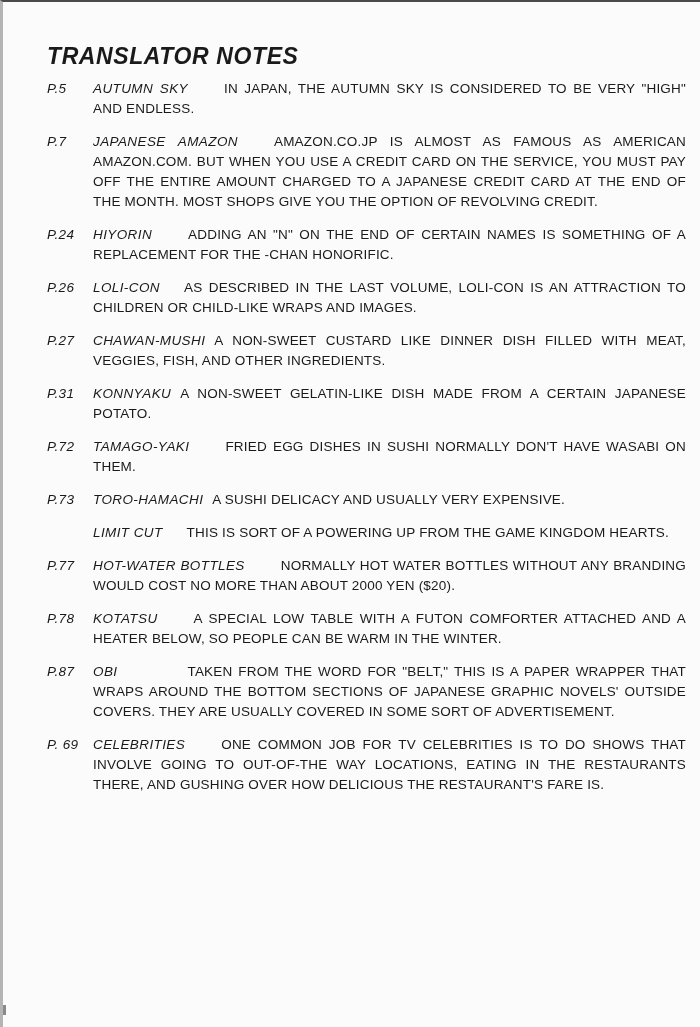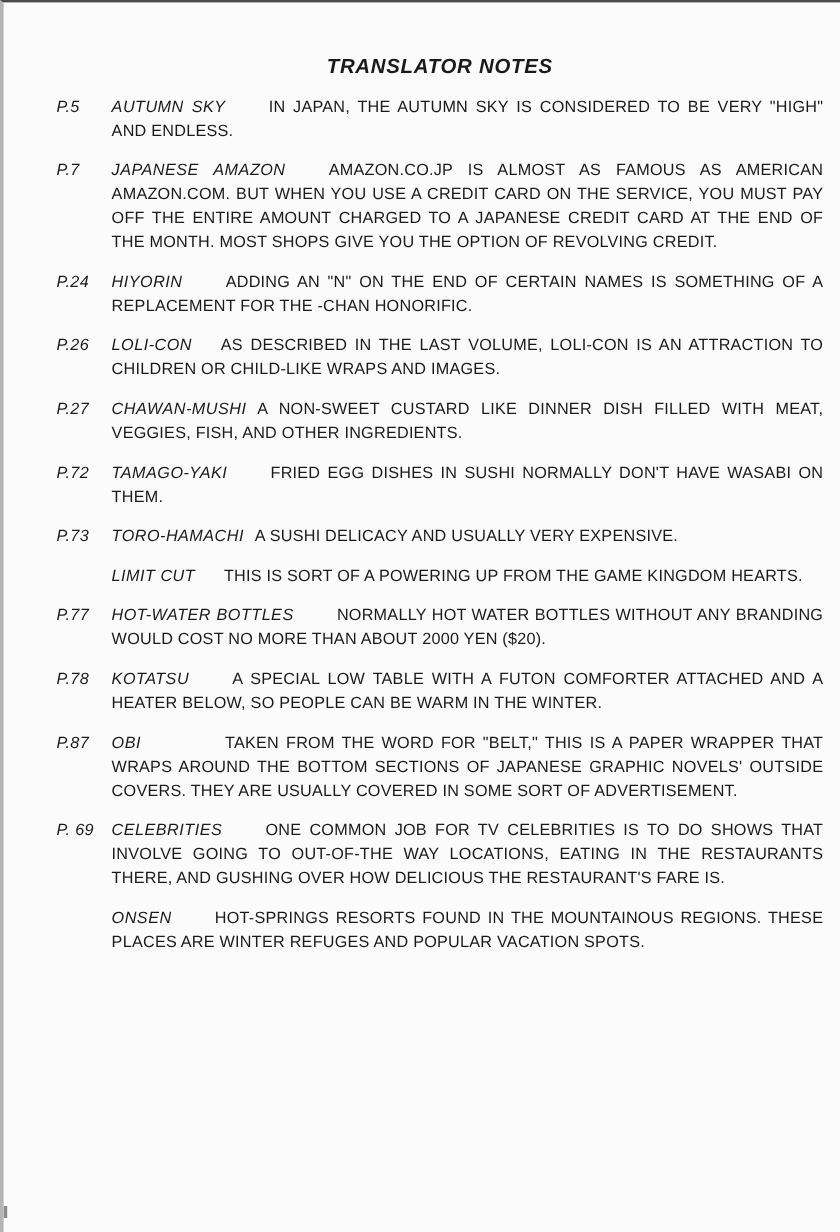--- a/index.html
+++ b/index.html
@@ -18,22 +18,21 @@
     overflow:hidden;
     font-family:"Liberation Sans", sans-serif;
     color:var(--ink);
   }
   .scan-mark{
     position:absolute;left:0;bottom:12px;
     width:3px;height:10px;background:#8a8a8a;
   }
   .title{
     margin:0 0 13px 0;
-    text-align:center;
-    font-size:17px;
+    font-size:23px;
     line-height:20px;
     font-weight:bold;
     font-style:italic;
     letter-spacing:.6px;
   }
   .entry{
     display:flex;
     margin:0 0 13px 0;
     font-size:13.5px;
     line-height:20px;
@@ -89,20 +88,24 @@
   <div class="entry">
     <span class="pref">P.26</span>
     <p class="ebody"><span class="term">LOLI-CON</span><span class="gap gap-md"></span><span>AS DESCRIBED IN THE LAST VOLUME, LOLI-CON IS AN ATTRACTION TO CHILDREN OR CHILD-LIKE WRAPS AND IMAGES.</span></p>
   </div>
 
   <div class="entry">
     <span class="pref">P.27</span>
     <p class="ebody"><span class="term">CHAWAN-MUSHI</span><span class="gap gap-sm"></span><span>A NON-SWEET CUSTARD LIKE DINNER DISH FILLED WITH MEAT, VEGGIES, FISH, AND OTHER INGREDIENTS.</span></p>
   </div>
 
+  <div class="entry">
+    <span class="pref">P.31</span>
+    <p class="ebody"><span class="term">KONNYAKU</span><span class="gap gap-sm"></span><span>A NON-SWEET GELATIN-LIKE DISH MADE FROM A CERTAIN JAPANESE POTATO.</span></p>
+  </div>
 
   <div class="entry">
     <span class="pref">P.72</span>
     <p class="ebody"><span class="term">TAMAGO-YAKI</span><span class="gap gap-lg"></span><span>FRIED EGG DISHES IN SUSHI NORMALLY DON'T HAVE WASABI ON THEM.</span></p>
   </div>
 
   <div class="entry">
     <span class="pref">P.73</span>
     <p class="ebody"><span class="term">TORO-HAMACHI</span><span class="gap gap-sm"></span><span>A SUSHI DELICACY AND USUALLY VERY EXPENSIVE.</span></p>
   </div>
@@ -125,17 +128,13 @@
   <div class="entry">
     <span class="pref">P.87</span>
     <p class="ebody"><span class="term">OBI</span><span class="gap gap-xl"></span><span>TAKEN FROM THE WORD FOR "BELT," THIS IS A PAPER WRAPPER THAT WRAPS AROUND THE BOTTOM SECTIONS OF JAPANESE GRAPHIC NOVELS' OUTSIDE COVERS. THEY ARE USUALLY COVERED IN SOME SORT OF ADVERTISEMENT.</span></p>
   </div>
 
   <div class="entry">
     <span class="pref">P. 69</span>
     <p class="ebody"><span class="term">CELEBRITIES</span><span class="gap gap-lg"></span><span>ONE COMMON JOB FOR TV CELEBRITIES IS TO DO SHOWS THAT INVOLVE GOING TO OUT-OF-THE WAY LOCATIONS, EATING IN THE RESTAURANTS THERE, AND GUSHING OVER HOW DELICIOUS THE RESTAURANT'S FARE IS.</span></p>
   </div>
 
-  <div class="entry">
-    <span class="pref"></span>
-    <p class="ebody"><span class="term">ONSEN</span><span class="gap gap-lg"></span><span>HOT-SPRINGS RESORTS FOUND IN THE MOUNTAINOUS REGIONS. THESE PLACES ARE WINTER REFUGES AND POPULAR VACATION SPOTS.</span></p>
-  </div>
 </div>
 
 </body></html>

